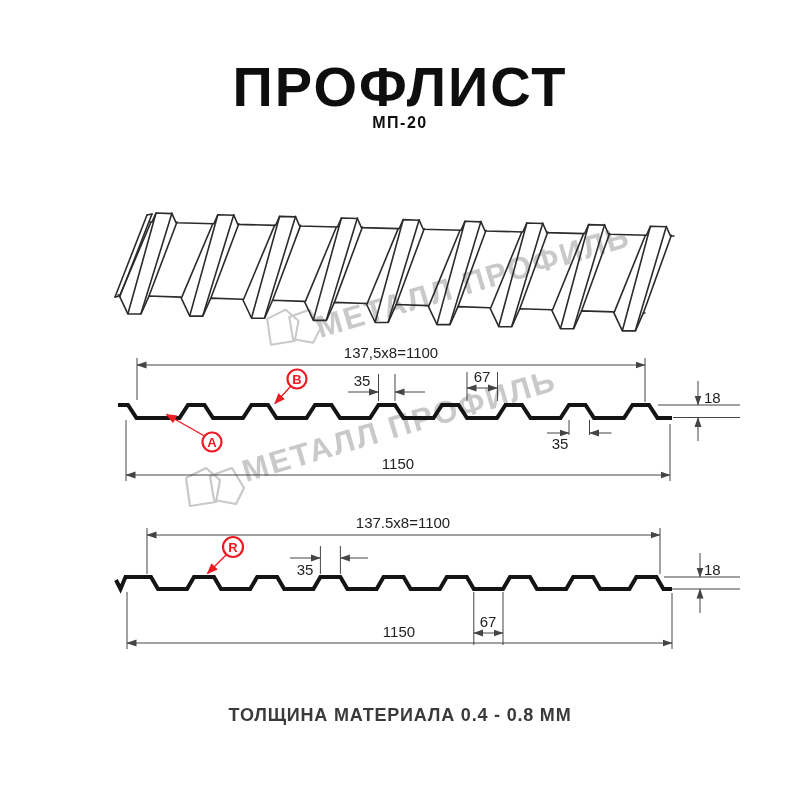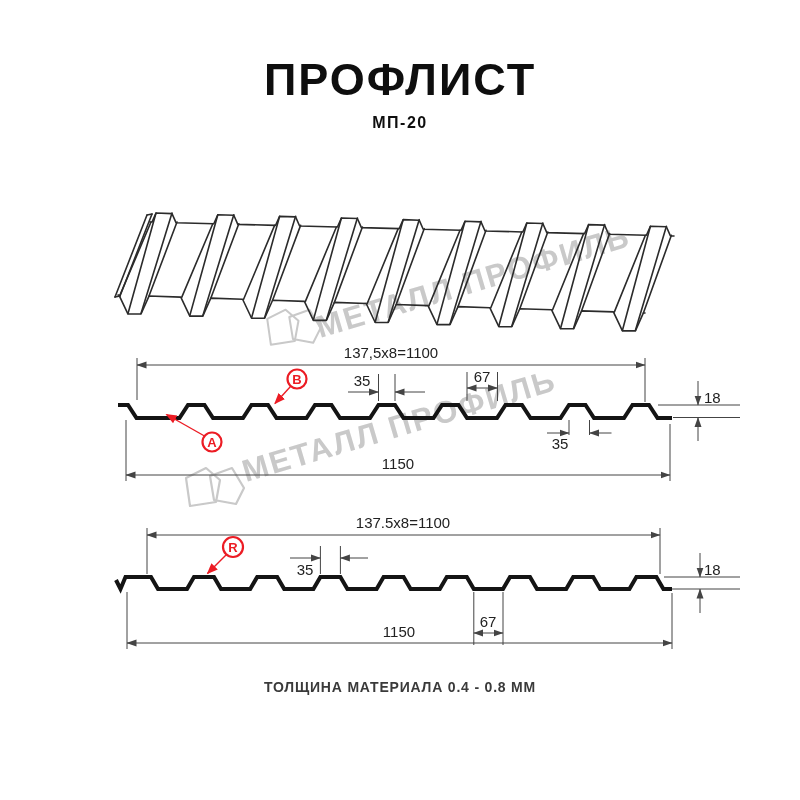--- a/index.html
+++ b/index.html
@@ -1,21 +1,21 @@
 <!DOCTYPE html>
 <html><head>
 <meta charset="utf-8">
 <style>
   html,body{margin:0;padding:0}
   body{width:800px;height:800px;background:#ffffff;position:relative;overflow:hidden;
        font-family:"Liberation Sans",sans-serif}
   .hdr{position:absolute;left:0;right:0;text-align:center;color:#0e0e0e}
-  #title{top:54px;font-size:45px;font-weight:800;letter-spacing:2px}
+  #title{top:54px;font-size:56px;font-weight:800;letter-spacing:2px}
   #subtitle{top:114px;font-size:16px;font-weight:600;letter-spacing:1.5px}
-  #footer{top:679px;font-size:14px;font-weight:600;letter-spacing:.8px;color:#3a3a3a}
+  #footer{top:705px;font-size:18px;font-weight:600;letter-spacing:.8px;color:#3a3a3a}
   svg{position:absolute;left:0;top:0}
   text.dim{font-size:15px;fill:#222;font-family:"Liberation Sans",sans-serif}
   text.mk{font-size:13px;font-weight:700;fill:#ec1c24;font-family:"Liberation Sans",sans-serif}
   text.wm{font-size:31px;font-weight:700;fill:#c9c9c9;letter-spacing:2px;
           font-family:"Liberation Sans",sans-serif}
 </style>
 </head>
 <body>
 
 <div class="hdr" id="title">ПРОФЛИСТ</div>

